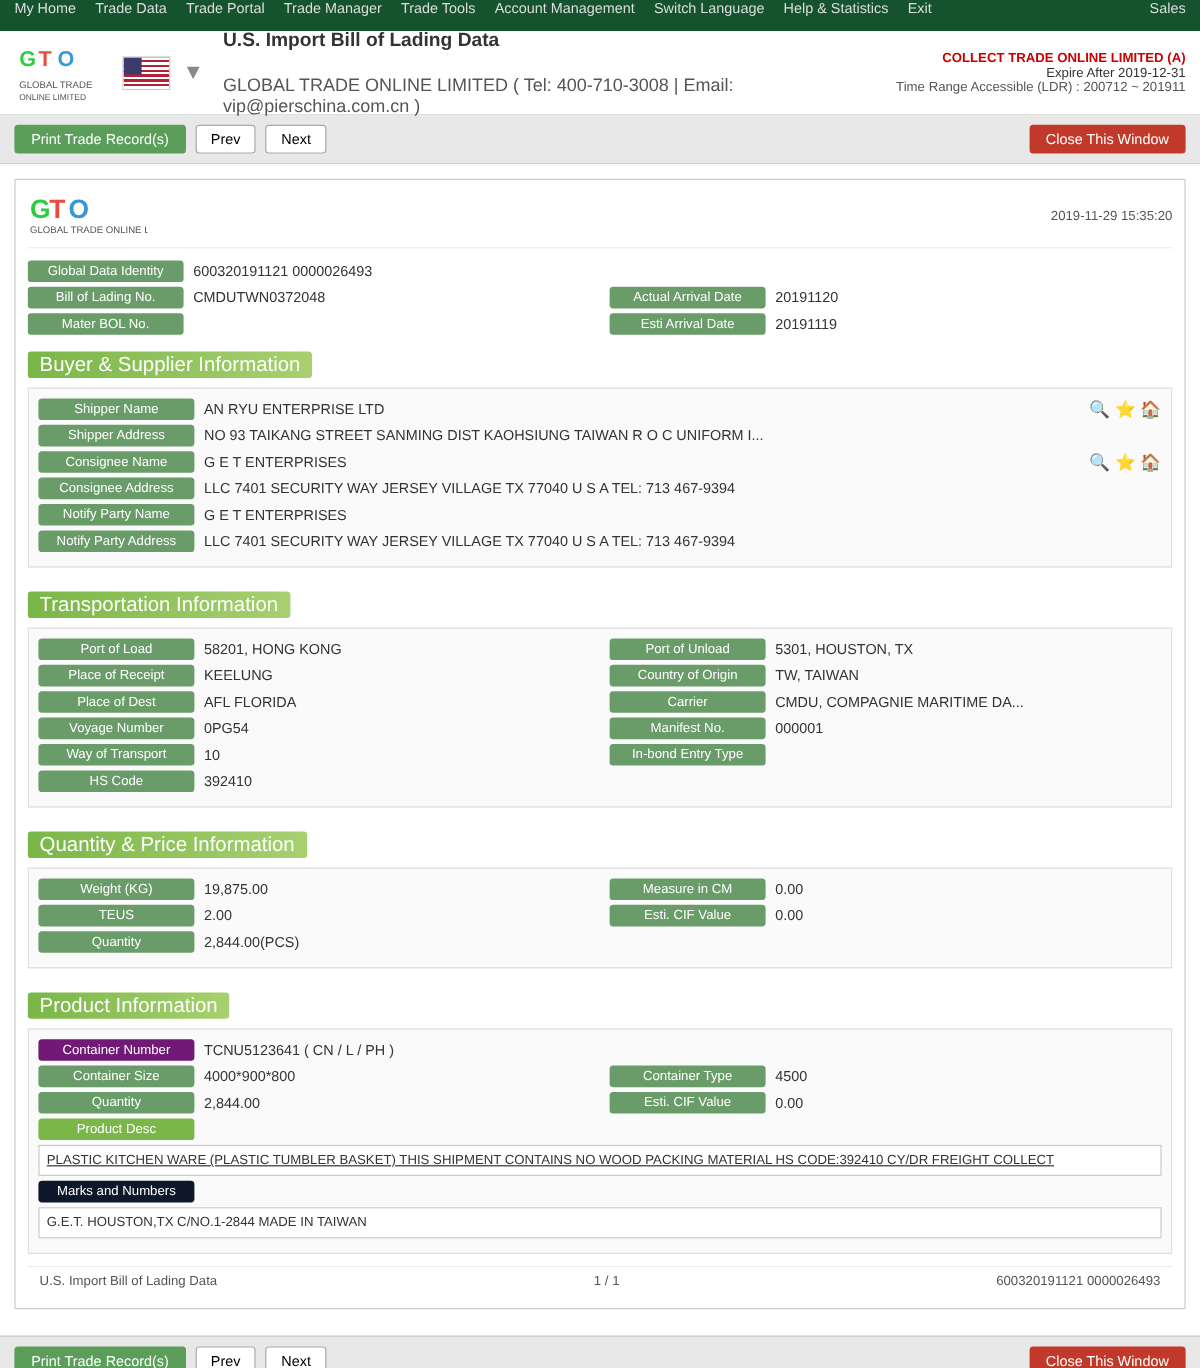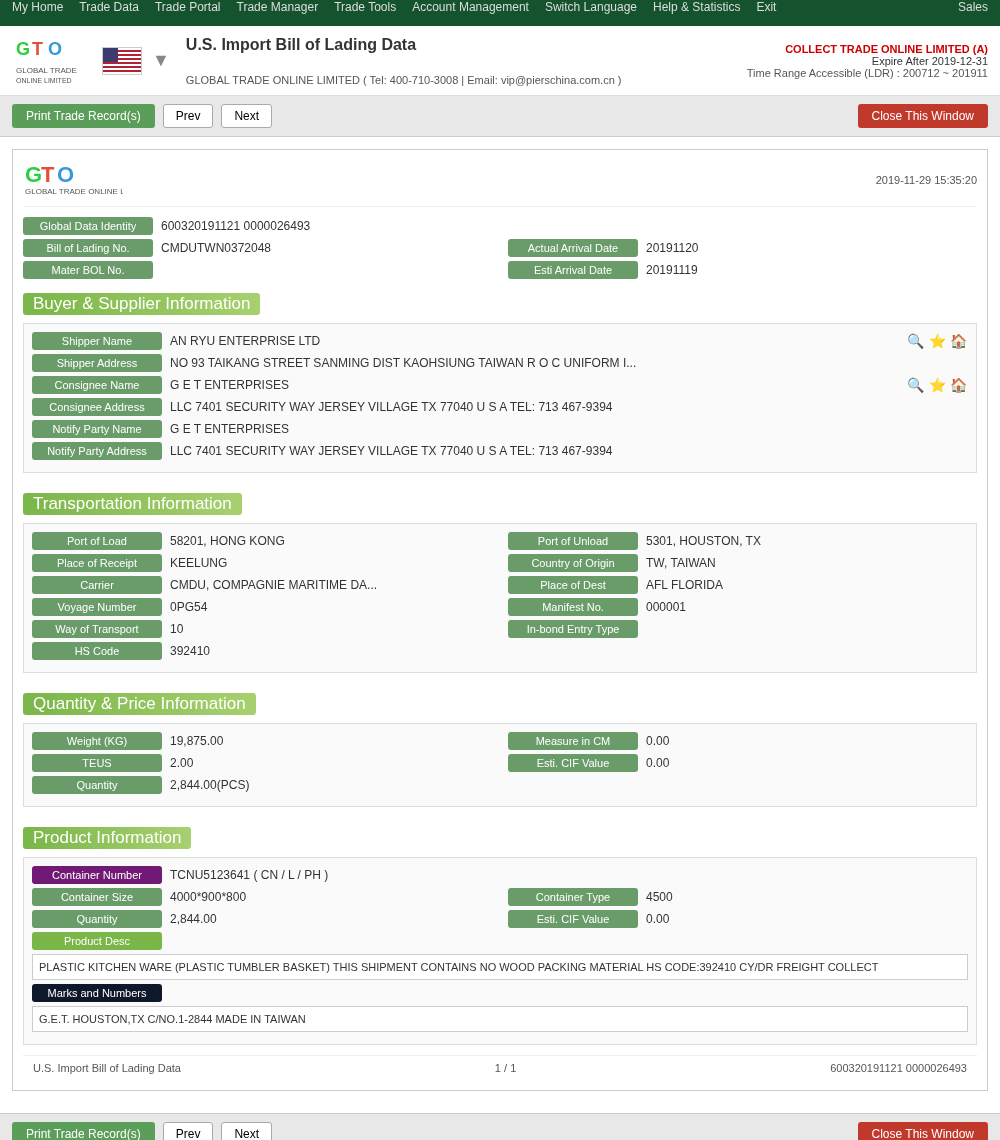--- a/index.html
+++ b/index.html
@@ -13,21 +13,21 @@
 
     
     .header-bar { background: #fff; border-bottom: 1px solid #ddd; display: flex; align-items: center; padding: 6px 12px; height: 70px; }
     .logo-area { display: flex; align-items: center; margin-right: 16px; }
     .logo-box { width: 80px; height: 50px; display: flex; align-items: center; justify-content: center; }
     .flag-area { width: 40px; height: 28px; margin: 0 10px; border: 1px solid #ccc; overflow: hidden; position: relative; }
     .flag-us { width: 100%; height: 100%; background: repeating-linear-gradient(#fff 0px, #fff 2px, #b22234 2px, #b22234 4px); position: relative; }
     .flag-us::before { content: ''; position: absolute; top: 0; left: 0; width: 40%; height: 55%; background: #3c3b6e; }
     .title-area { flex: 1; }
     .title-area h2 { font-size: 16px; color: #333; font-weight: bold; }
-    .title-area .subtitle { font-size: 11px; color: #555; margin-top: 20px; }
+    .title-area .subtitle { font-size: 15px; color: #555; margin-top: 20px; }
     .account-info { text-align: right; font-size: 11px; }
     .account-info .company { color: #c00; font-weight: bold; }
     .account-info .expire { color: #333; }
     .account-info .ldr { color: #555; }
 
     
     .action-bar { background: #e8e8e8; padding: 8px 12px; display: flex; align-items: center; gap: 8px; border-bottom: 1px solid #ccc; }
     .btn-print { background: #5a9e5a; color: #fff; border: none; padding: 5px 14px; cursor: pointer; border-radius: 3px; font-size: 12px; }
     .btn-nav { background: #fff; border: 1px solid #aaa; padding: 4px 12px; cursor: pointer; font-size: 12px; border-radius: 3px; }
     .btn-close { background: #c0392b; color: #fff; border: none; padding: 5px 14px; cursor: pointer; border-radius: 3px; font-size: 12px; margin-left: auto; }
@@ -60,21 +60,21 @@
 
     
     .icon-btn { cursor: pointer; font-size: 14px; margin-left: 4px; }
 
     
     .record-footer { display: flex; justify-content: space-between; padding: 6px 10px; font-size: 11px; color: #555; border-top: 1px solid #eee; margin-top: 8px; }
 
     
     .bottom-action { background: #e8e8e8; padding: 8px 12px; display: flex; align-items: center; gap: 8px; border-top: 1px solid #ccc; }
 
-    .product-desc-box { border: 1px solid #ccc; padding: 6px; margin: 4px 0; font-size: 11px; color: #333; background: #fff; }
+    .product-desc-box { border: 1px solid #ccc; padding: 6px; margin: 4px 0; font-size: 11px; color: #333; background: #fff; text-decoration: underline; }
     .marks-box { border: 1px solid #ccc; padding: 6px; margin: 4px 0; font-size: 11px; color: #333; background: #fff; }
 
     .relative-wrapper { position: relative; overflow: hidden; }
   </style>
 </head>
 <body>
 
 <div class="top-nav">
   <span class="nav-item">My Home</span>
   <span class="nav-item">Trade Data</span>
@@ -230,26 +230,26 @@
             <span class="info-label">Place of Receipt</span>
             <span class="info-value">KEELUNG</span>
           </div>
           <div class="col">
             <span class="info-label">Country of Origin</span>
             <span class="info-value">TW, TAIWAN</span>
           </div>
         </div>
         <div class="info-row-2col">
           <div class="col">
+            <span class="info-label">Place of Dest</span>
+            <span class="info-value">AFL FLORIDA</span>
+          </div>
+          <div class="col">
             <span class="info-label">Carrier</span>
             <span class="info-value">CMDU, COMPAGNIE MARITIME DA...</span>
-          </div>
-          <div class="col">
-            <span class="info-label">Place of Dest</span>
-            <span class="info-value">AFL FLORIDA</span>
           </div>
         </div>
         <div class="info-row-2col">
           <div class="col">
             <span class="info-label">Voyage Number</span>
             <span class="info-value">0PG54</span>
           </div>
           <div class="col">
             <span class="info-label">Manifest No.</span>
             <span class="info-value">000001</span>

